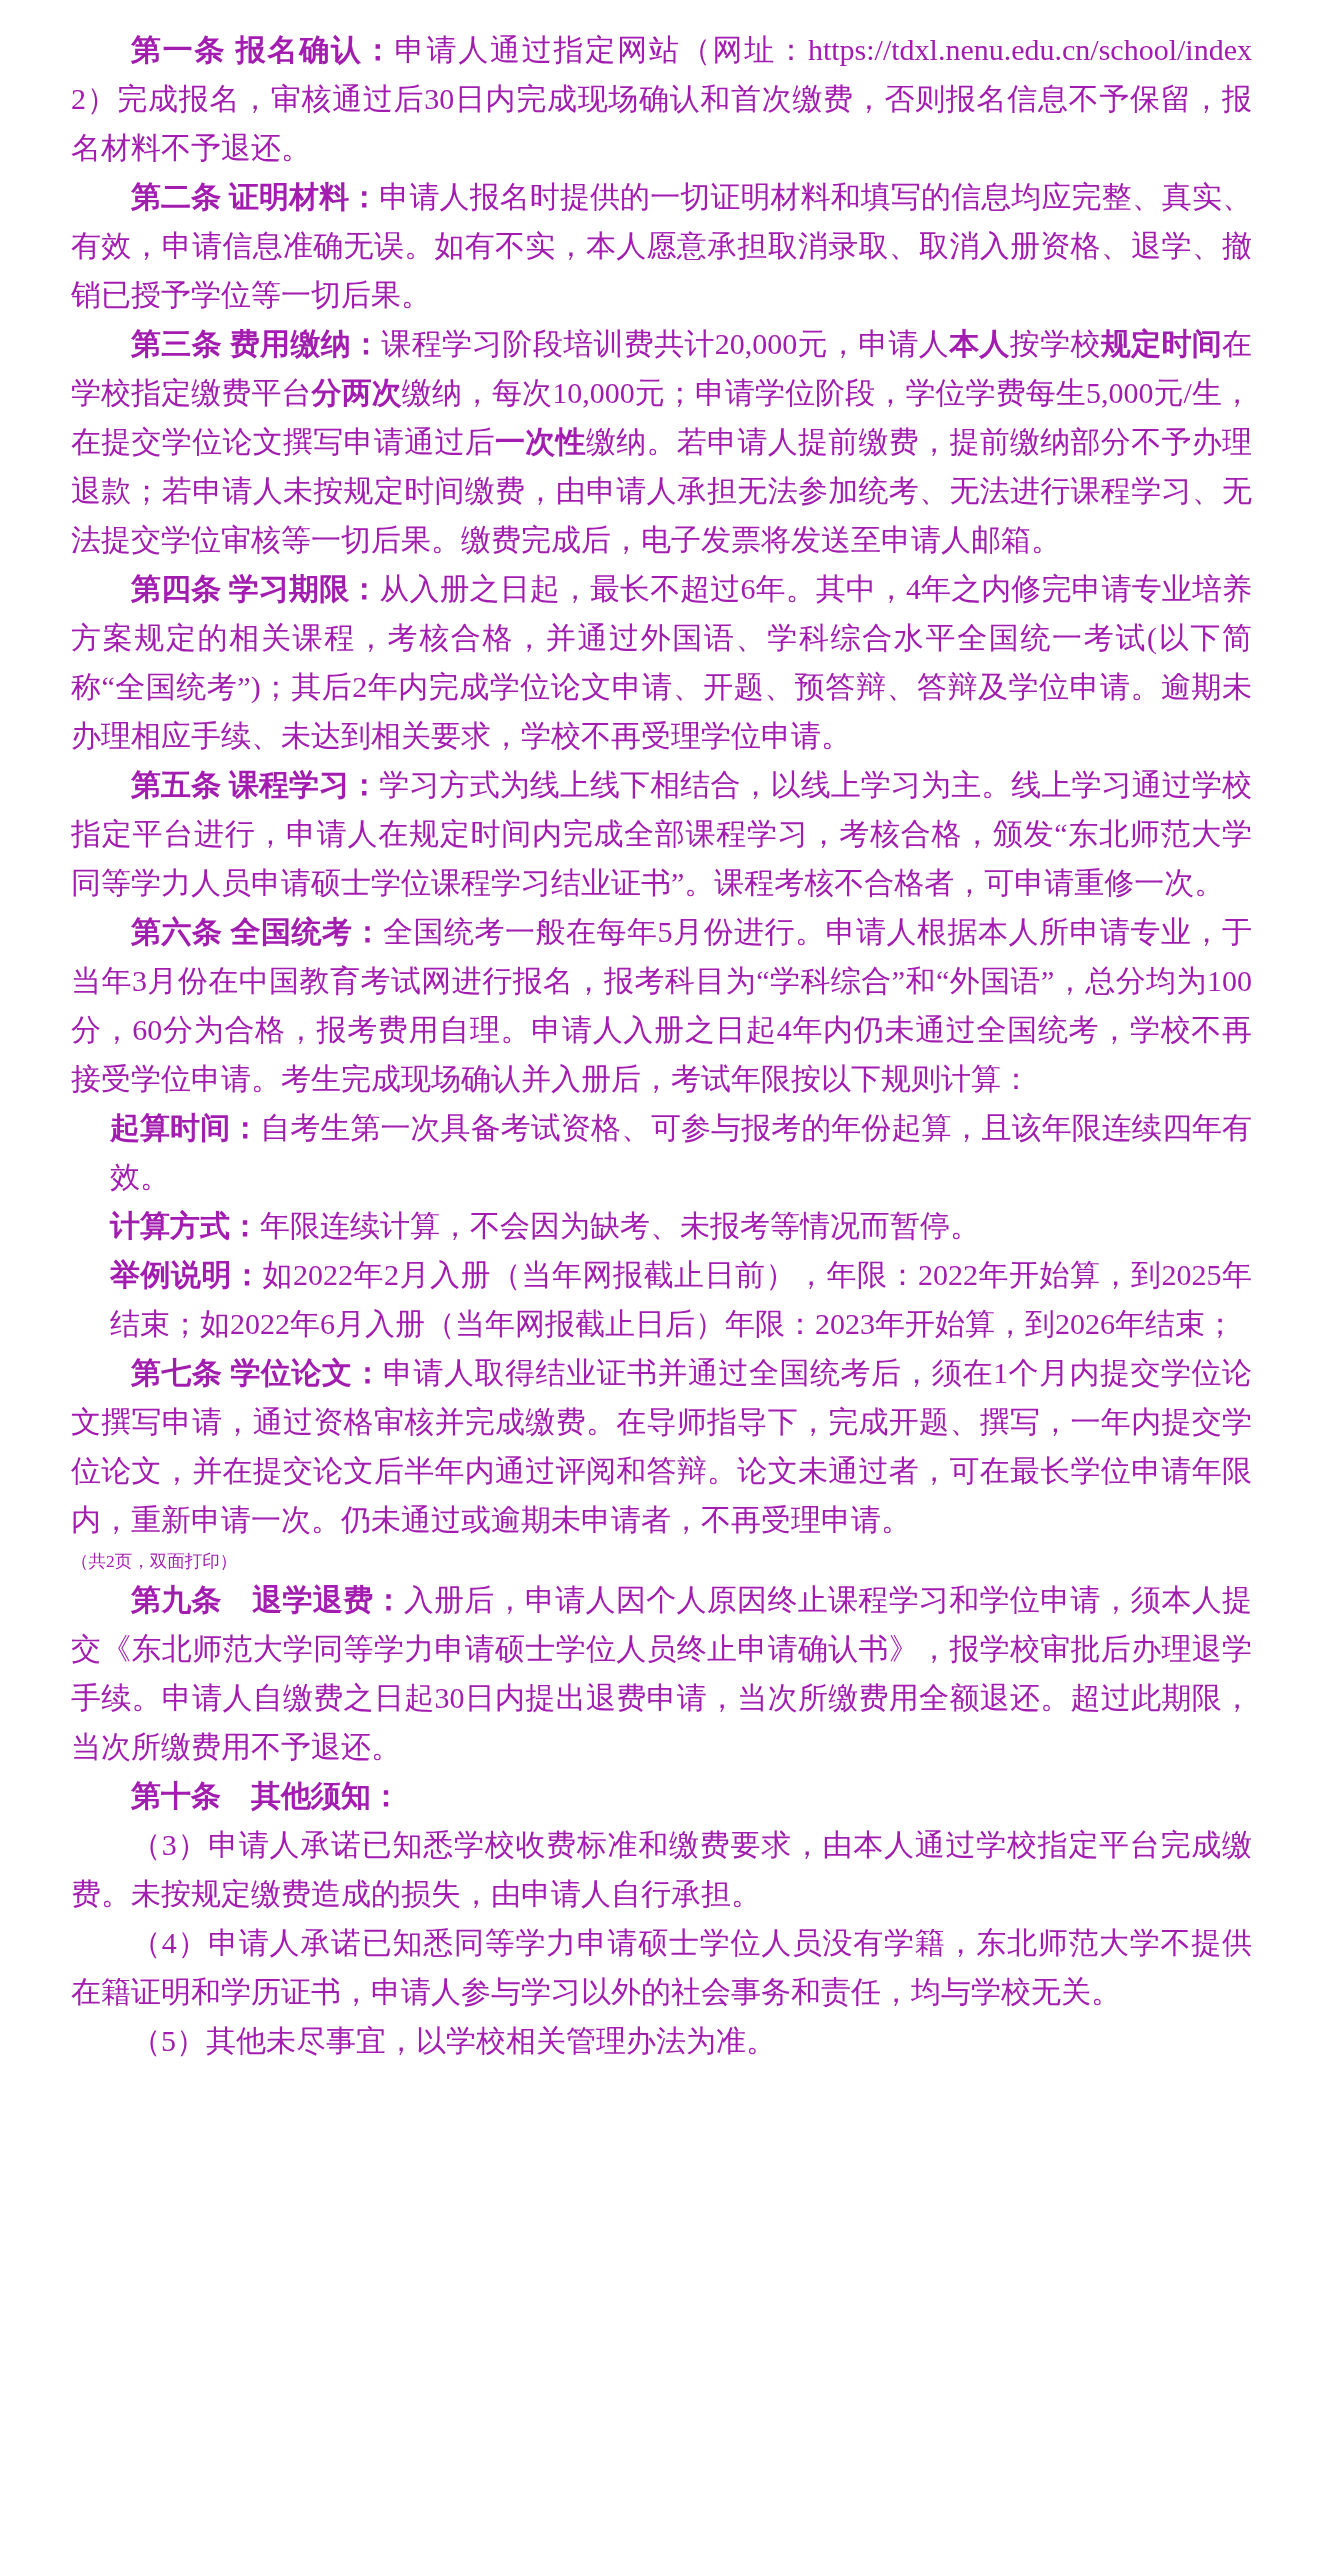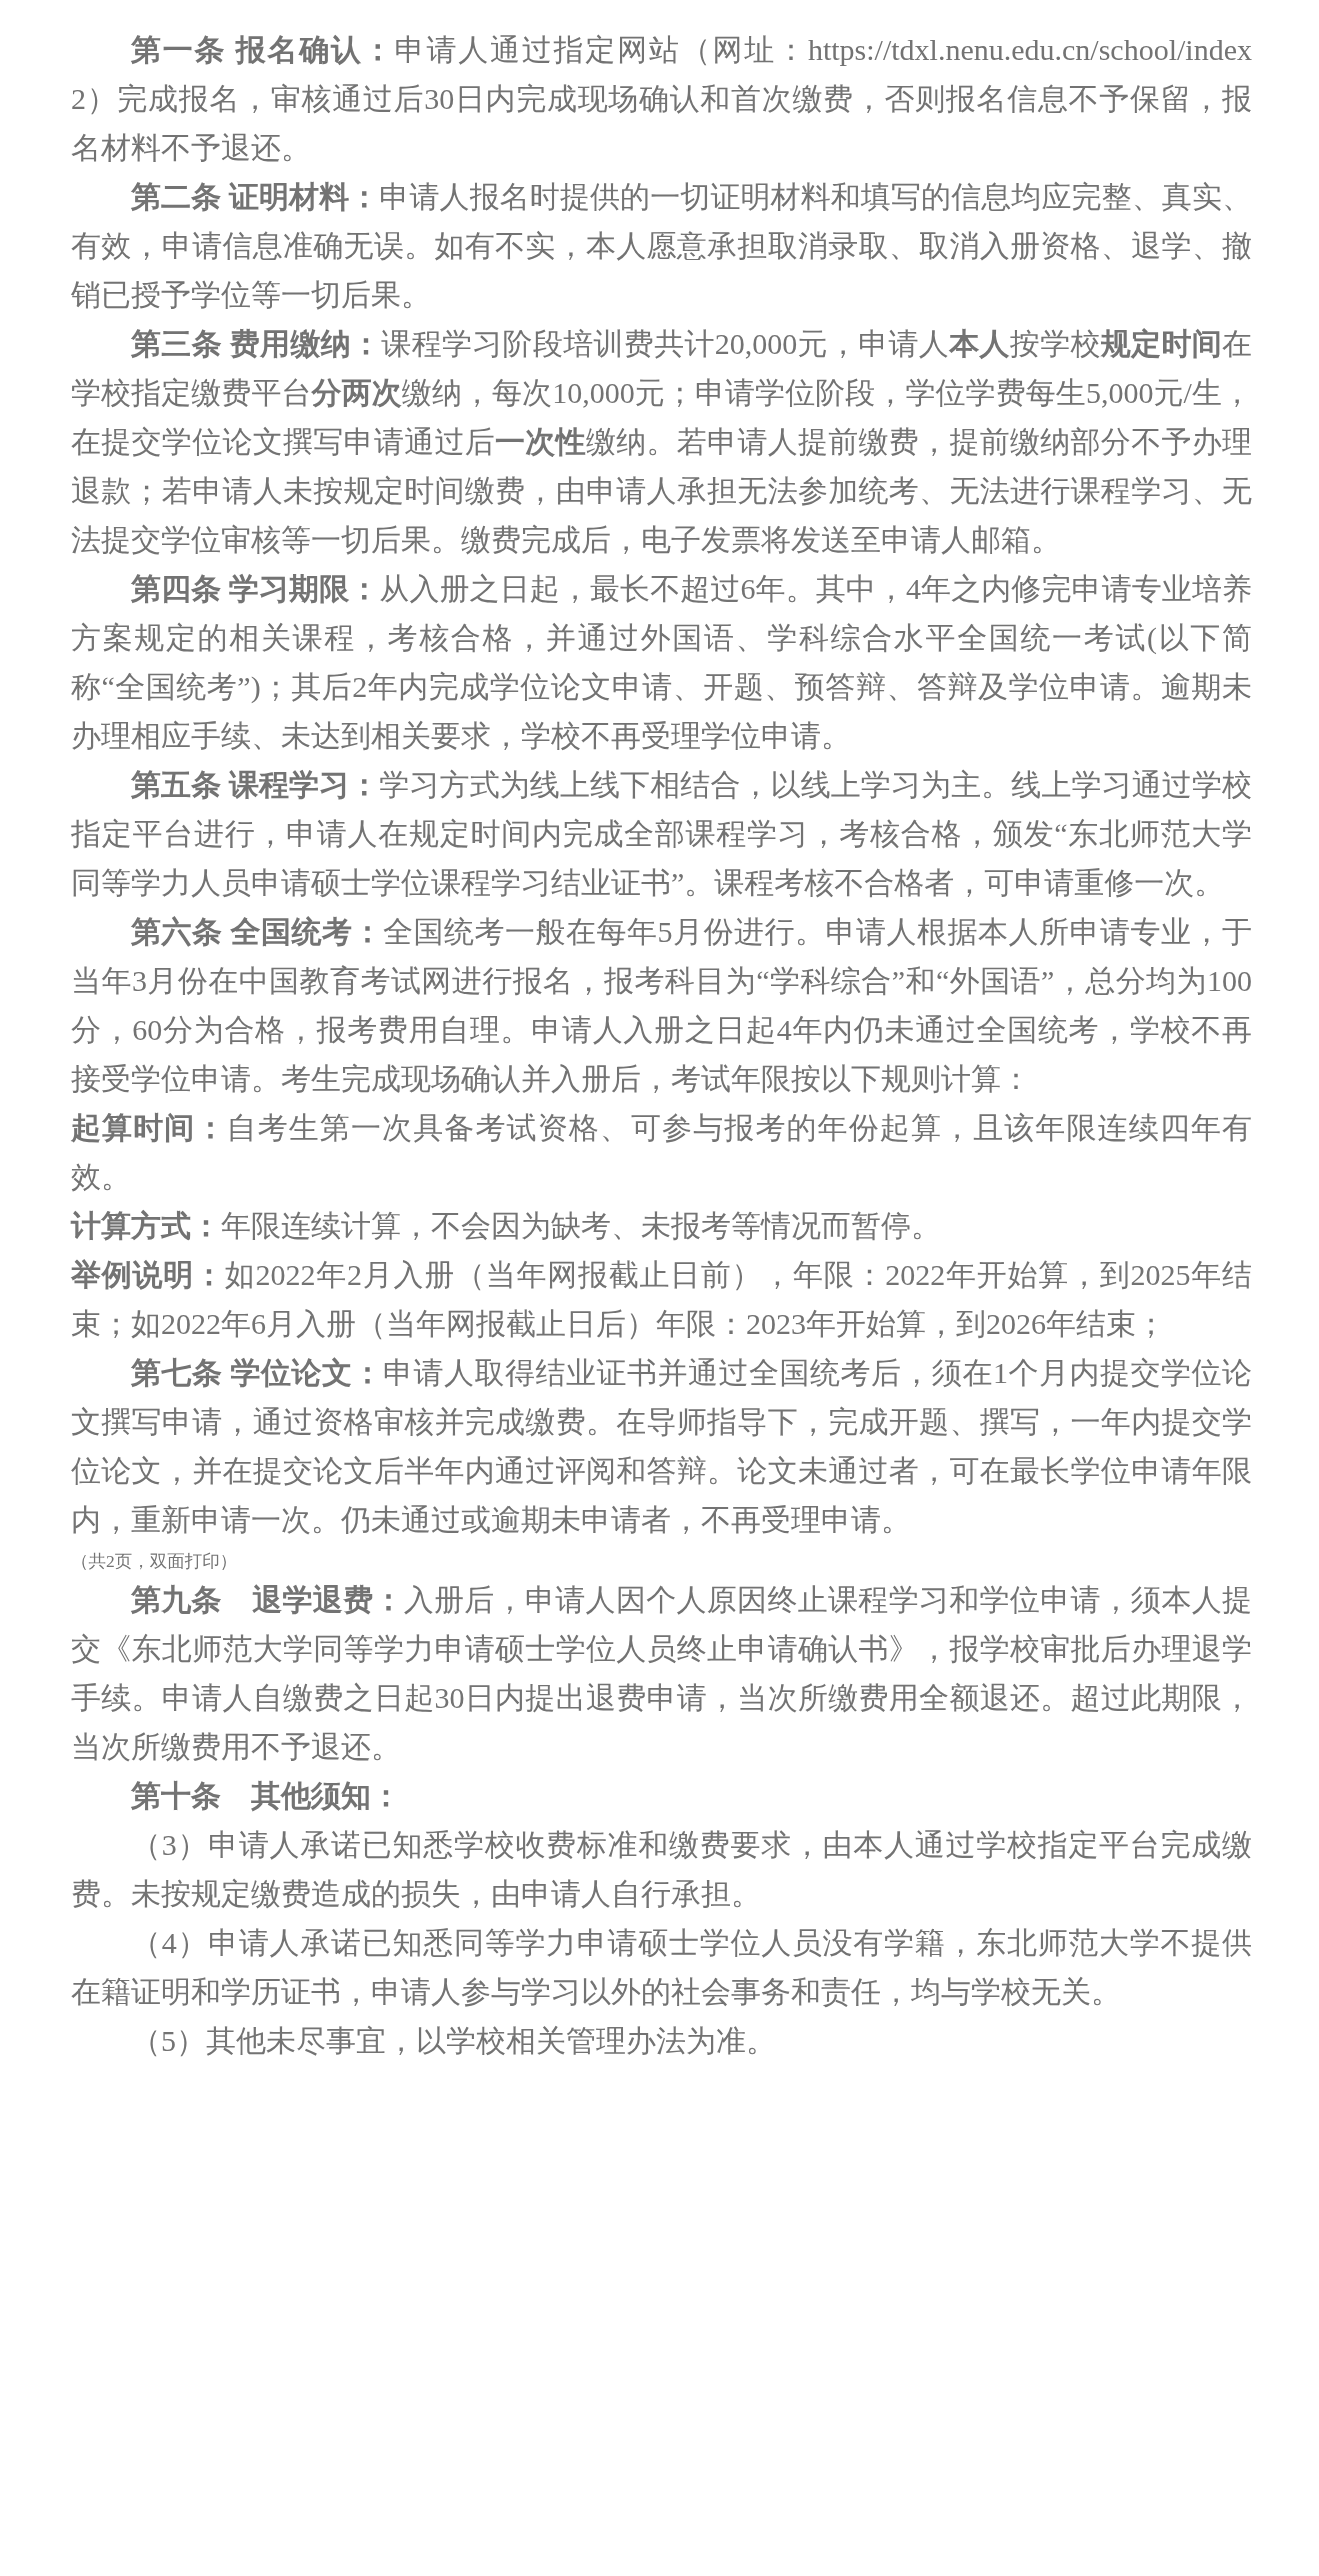--- a/index.html
+++ b/index.html
@@ -6,35 +6,36 @@
     margin: 0;
     padding: 0;
     background: #ffffff;
   }
   .page {
     width: 1320px;
     min-height: 2576px;
     box-sizing: border-box;
     padding: 25px 68px 50px 71px;
     background: #ffffff;
-    color: #737373;
+    color: #a21caf;
     font-family: "Liberation Serif", "DejaVu Serif", serif;
     font-size: 30px;
     line-height: 49px;
   }
   .para {
     margin: 0;
     text-align: justify;
     word-break: break-all;
   }
   .para.article {
     text-indent: 2em;
   }
   .para.flush {
     text-indent: 0;
+    margin-left: 39px;
   }
   .para.note {
     text-indent: 0;
     font-size: 17.5px;
     line-height: 28px;
     margin-top: 3.3px;
     word-break: keep-all;
   }
   .b {
     font-weight: bold;

